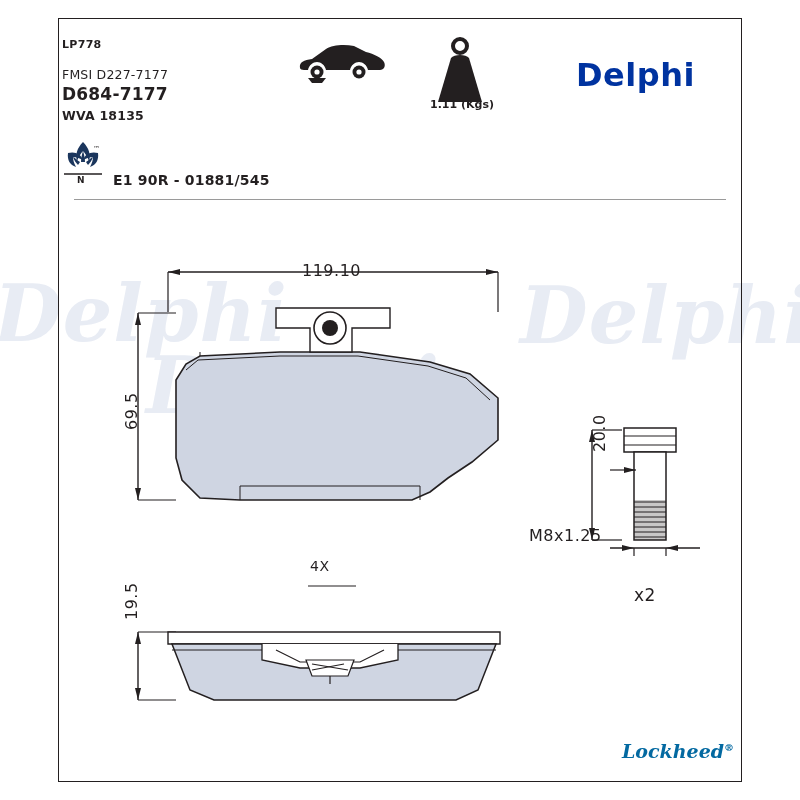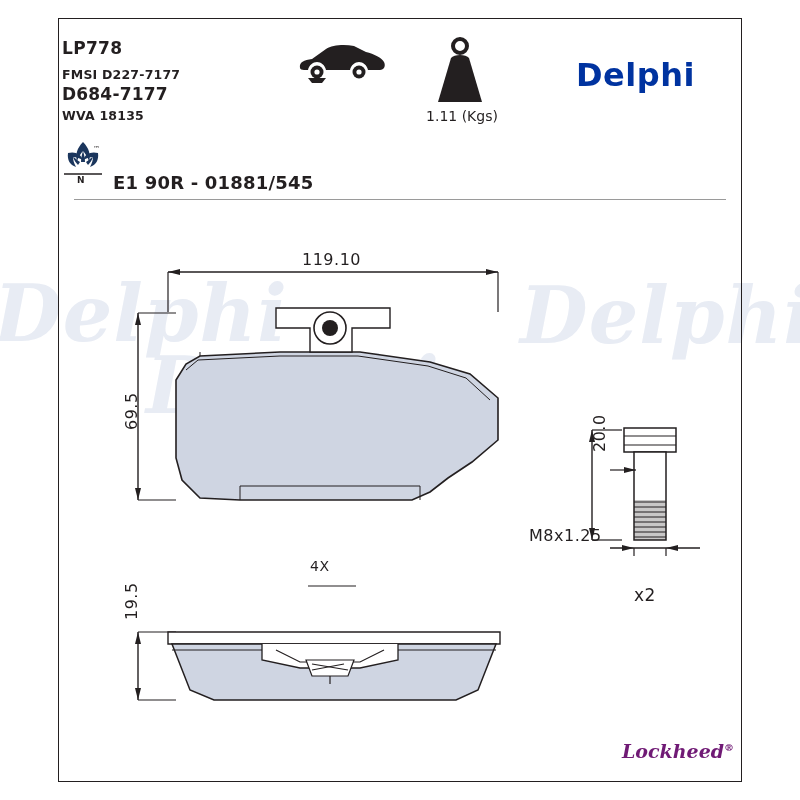--- a/index.html
+++ b/index.html
@@ -40,31 +40,31 @@
   }
   .wm1 { left: -6px;  top: 268px; font-size: 78px; }
   .wm2 { left: 146px; top: 340px; font-size: 78px; }
   .wm3 { left: 520px; top: 270px; font-size: 78px; }
 
   
   .part-code {
     position: absolute;
     left: 62px;
     top: 38px;
-    font-size: 17px;
+    font-size: 11px;
     font-weight: bold;
     color: #231f20;
     letter-spacing: 0.3px;
   }
   .fmsi1 {
     position: absolute;
     left: 62px;
     top: 67px;
     font-size: 12.5px;
-    font-weight: bold;
+    font-weight: normal;
     color: #231f20;
     letter-spacing: 0.2px;
   }
   .fmsi2 {
     position: absolute;
     left: 62px;
     top: 84px;
     font-size: 17px;
     font-weight: bold;
     color: #231f20;
@@ -83,21 +83,21 @@
     position: absolute;
     left: 62px;
     top: 140px;
     width: 42px;
     height: 44px;
   }
   .ecemark {
     position: absolute;
     left: 113px;
     top: 172px;
-    font-size: 18px;
+    font-size: 14px;
     font-weight: bold;
     color: #231f20;
     letter-spacing: 0.2px;
   }
   .car-icon {
     position: absolute;
     left: 296px;
     top: 38px;
     width: 92px;
     height: 46px;
@@ -105,25 +105,25 @@
   .weight-icon {
     position: absolute;
     left: 430px;
     top: 36px;
     width: 60px;
     height: 72px;
   }
   .weight-label {
     position: absolute;
     left: 416px;
-    top: 108px;
+    top: 98px;
     width: 92px;
     text-align: center;
-    font-size: 14px;
-    font-weight: normal;
+    font-size: 11px;
+    font-weight: bold;
     color: #231f20;
   }
   .brand-logo {
     position: absolute;
     left: 576px;
     top: 56px;
     font-family: "DejaVu Sans", sans-serif;
     font-size: 32px;
     font-weight: bold;
     color: #0033a0;
@@ -138,21 +138,21 @@
     background: #9a9a9a;
   }
   .footer-brand {
     position: absolute;
     left: 622px;
     top: 740px;
     font-family: "DejaVu Serif", serif;
     font-size: 19px;
     font-weight: bold;
     font-style: italic;
-    color: #701a75;
+    color: #0369a1;
   }
   .footer-brand sup {
     font-size: 10px;
     font-style: normal;
     vertical-align: super;
   }
 
   
   .dwg {
     position: absolute;
@@ -296,21 +296,21 @@
       <path d="M276 650 L300 662 L360 662 L384 650" stroke="#231f20" stroke-width="1.2" fill="none"></path>
       <path d="M306 660 L354 660 L348 676 L312 676 Z" fill="#ffffff" stroke="#231f20" stroke-width="1.2"></path>
       <line x1="312" y1="664" x2="348" y2="670"></line>
       <line x1="312" y1="670" x2="344" y2="664"></line>
       <line x1="330" y1="676" x2="330" y2="684"></line>
 
       <line x1="308" y1="586" x2="356" y2="586" stroke-width="1.2"></line>
     </g>
   </svg>
 
-  <div class="dim-text" style="left:302px; top:250px;">119.10</div>
+  <div class="dim-text" style="left:302px; top:261px;">119.10</div>
   <div class="dim-text rot90" style="left:122px; top:430px;">69.5</div>
   <div class="dim-text rot90" style="left:590px; top:452px;">20.0</div>
   <div class="dim-text" style="left:529px; top:526px;">M8x1.25</div>
   <div class="dim-text" style="left:634px; top:585px; font-size:17px;">x2</div>
   <div class="dim-text rot90" style="left:122px; top:620px;">19.5</div>
   <div class="dim-text" style="left:310px; top:558px; font-size:14px;">4X</div>
 
 </div>
 
 </body></html>

